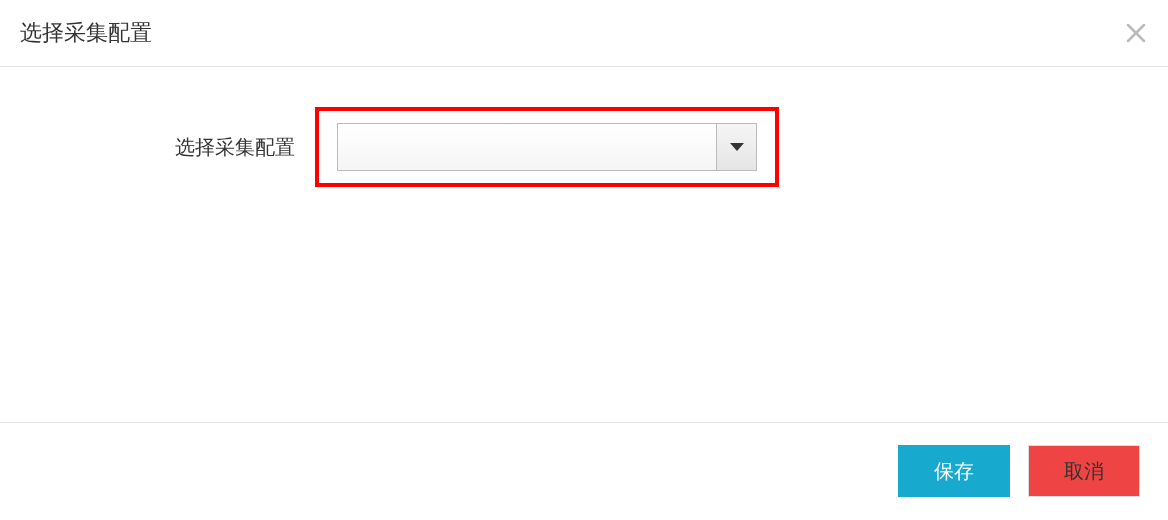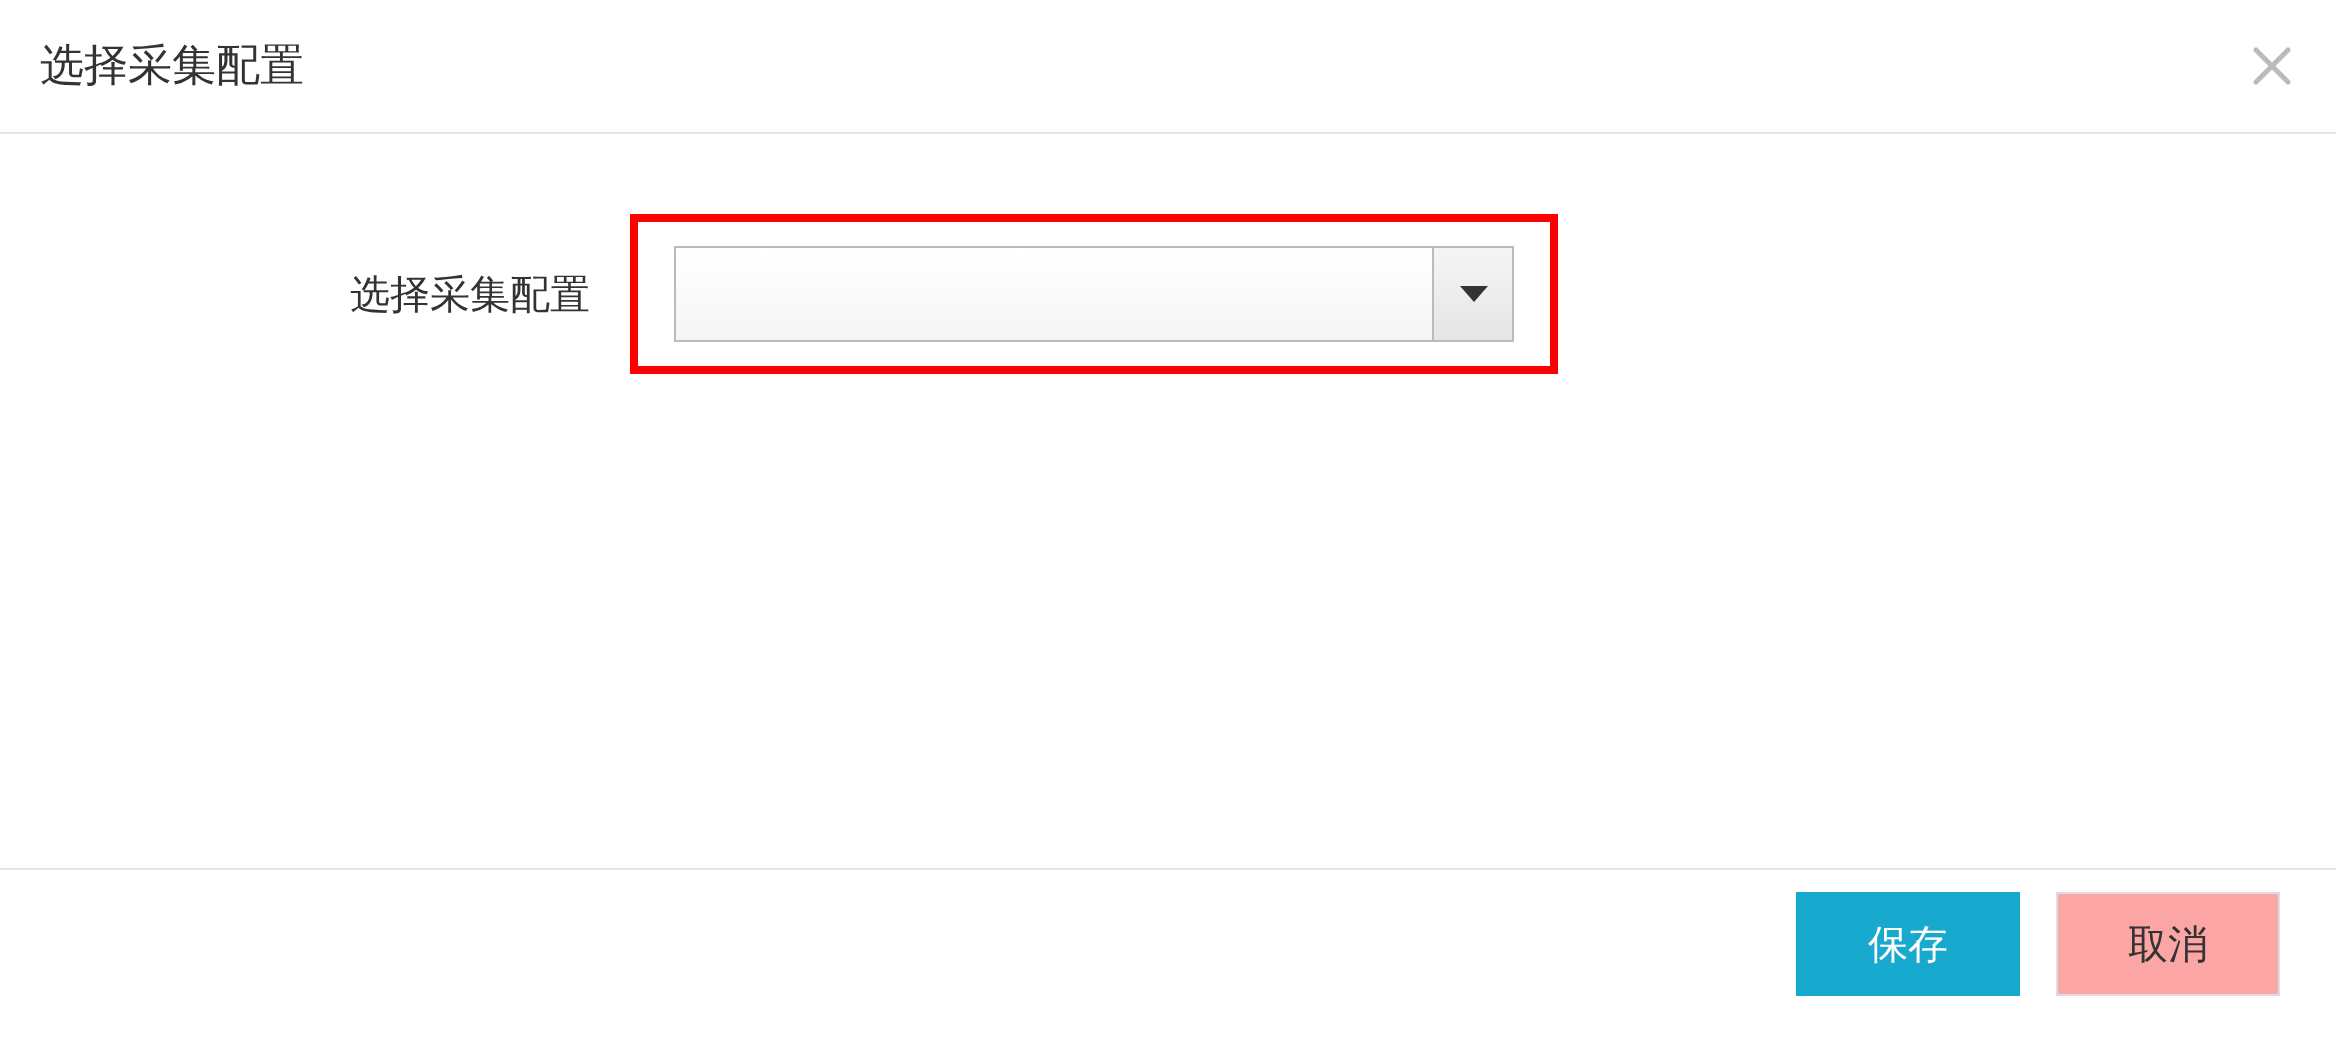--- a/index.html
+++ b/index.html
@@ -84,46 +84,46 @@
       display: flex;
       align-items: center;
       justify-content: center;
     }
     .dropdown-arrow svg {
       width: 14px;
       height: 8px;
     }
     .modal-footer {
       border-top: 1px solid #e5e5e5;
-      padding: 11px 28px;
+      padding: 22px 28px;
       display: flex;
       justify-content: flex-end;
       gap: 18px;
       position: absolute;
-      bottom: 11px;
+      bottom: 1px;
       left: 0;
       right: 0;
       margin-top: 17px;
     }
     .btn {
       min-width: 112px;
       height: 52px;
       border: none;
       font-size: 20px;
       cursor: pointer;
       display: flex;
       align-items: center;
       justify-content: center;
     }
     .btn-primary {
       background: #18aace;
       color: #fff;
     }
     .btn-default {
-      background: #fca5a5;
+      background: #ef4444;
       color: #333;
       border: 1px solid #ddd;
     }
   </style>
 </head>
 <body>
 
 <div class="modal-header">
   <div class="modal-title">选择采集配置</div>
   <div class="close-icon">

